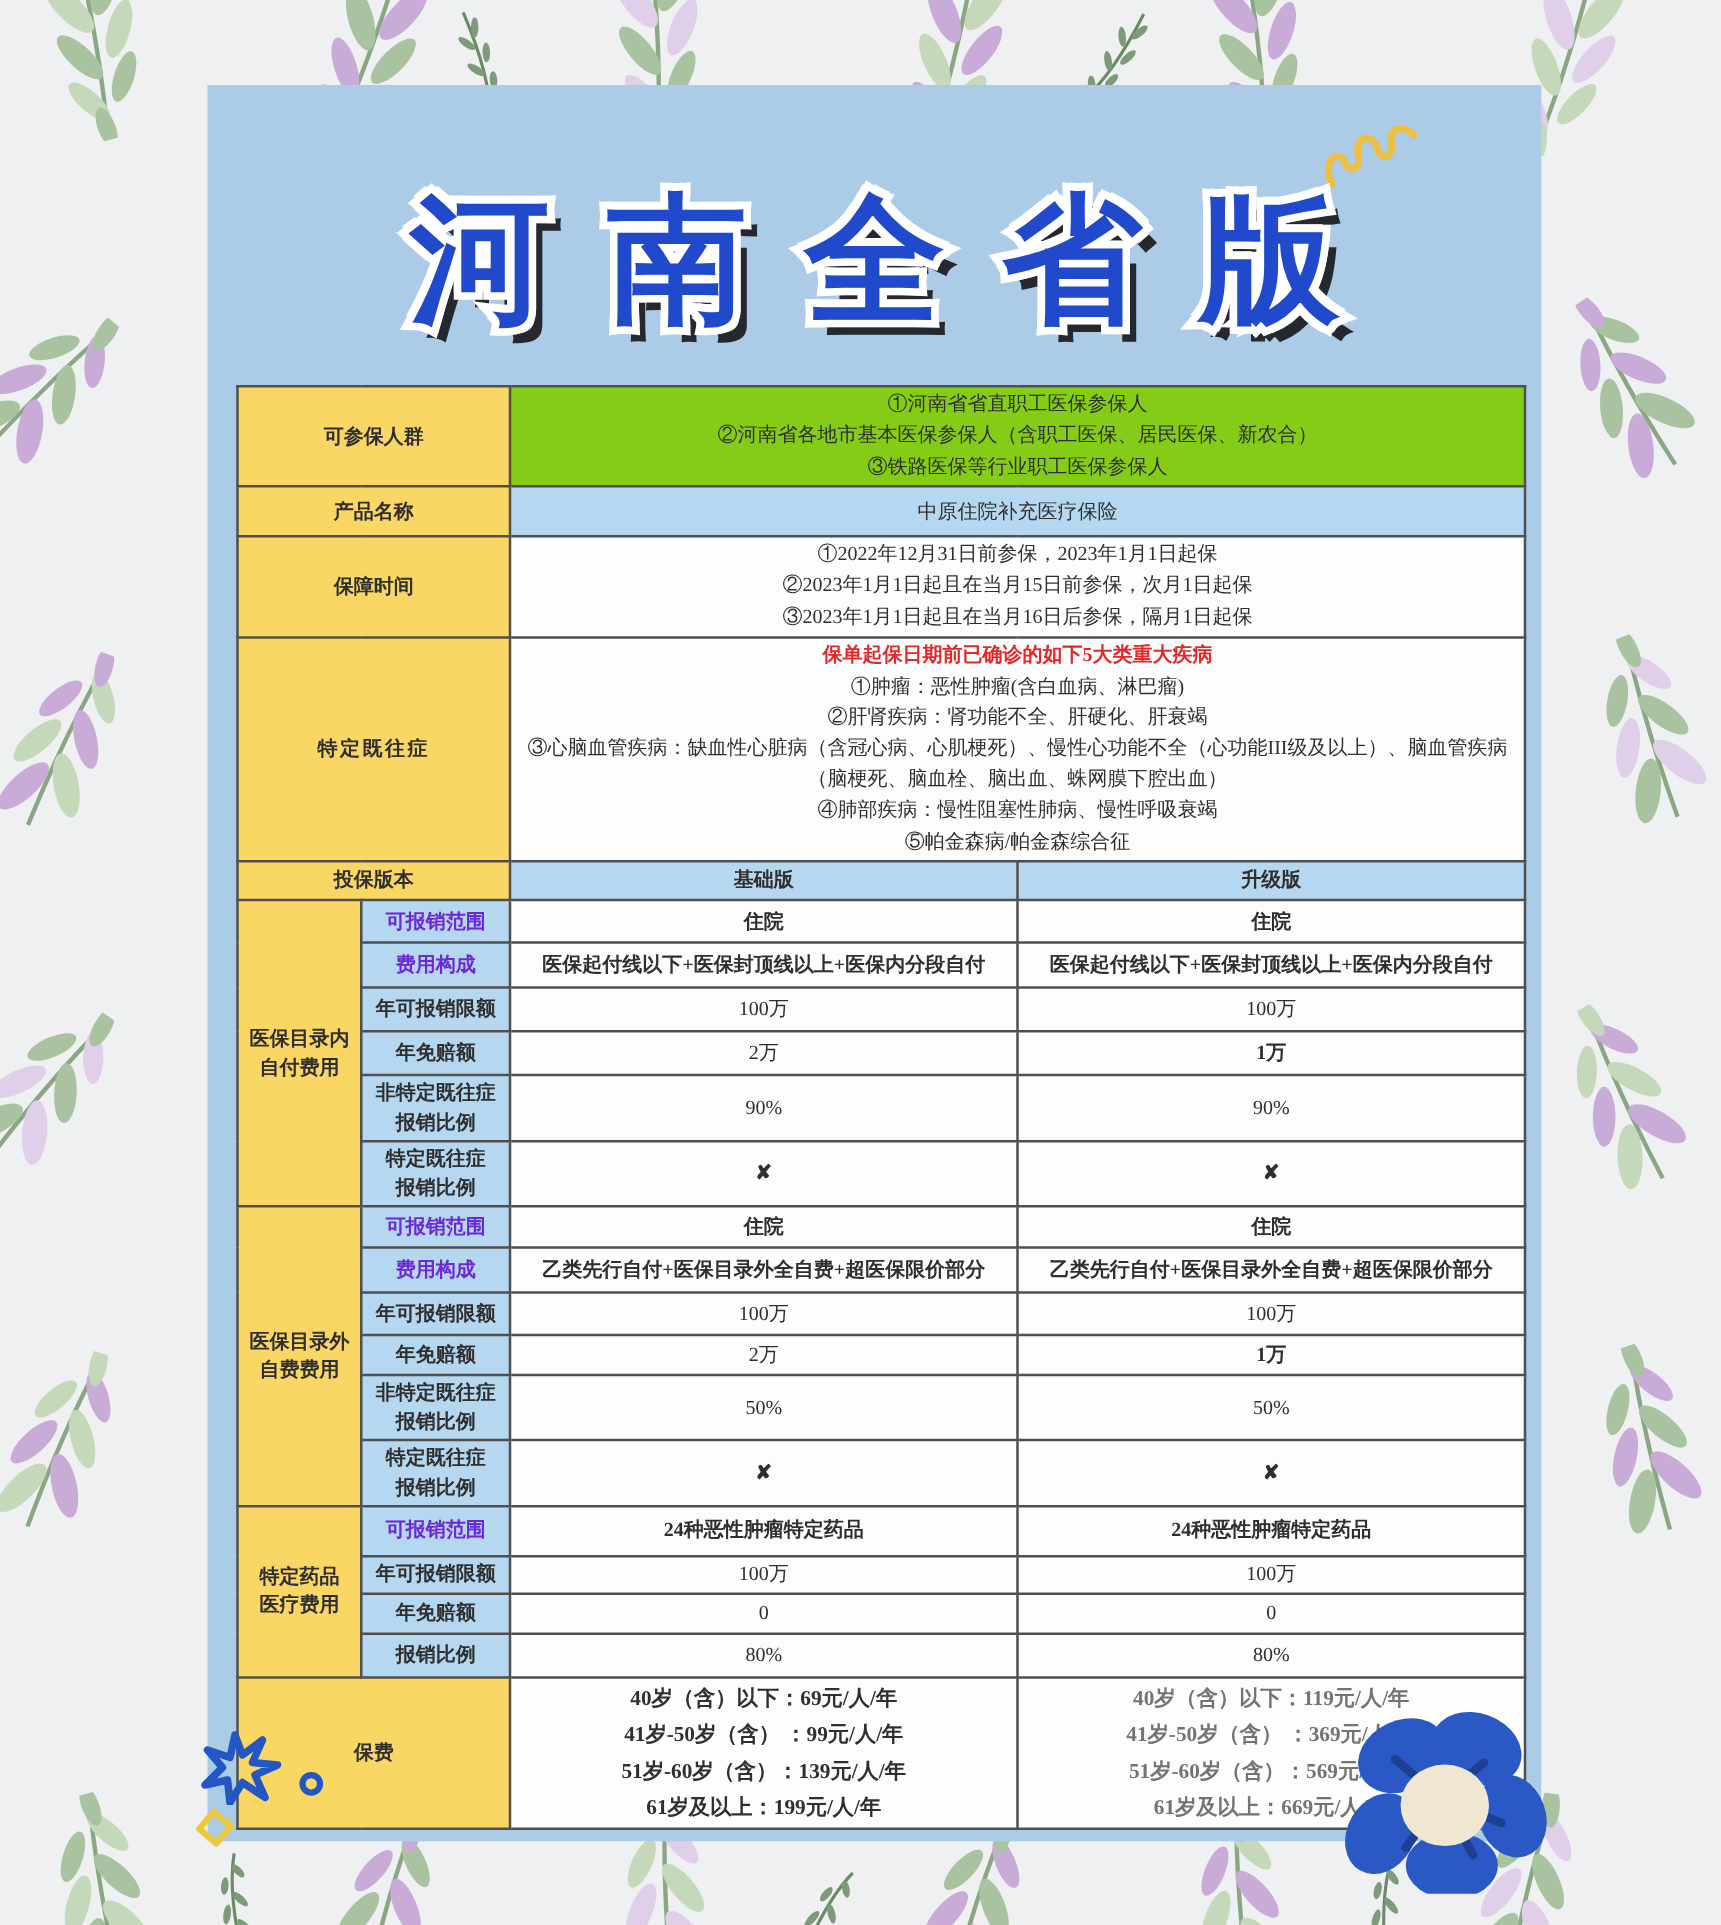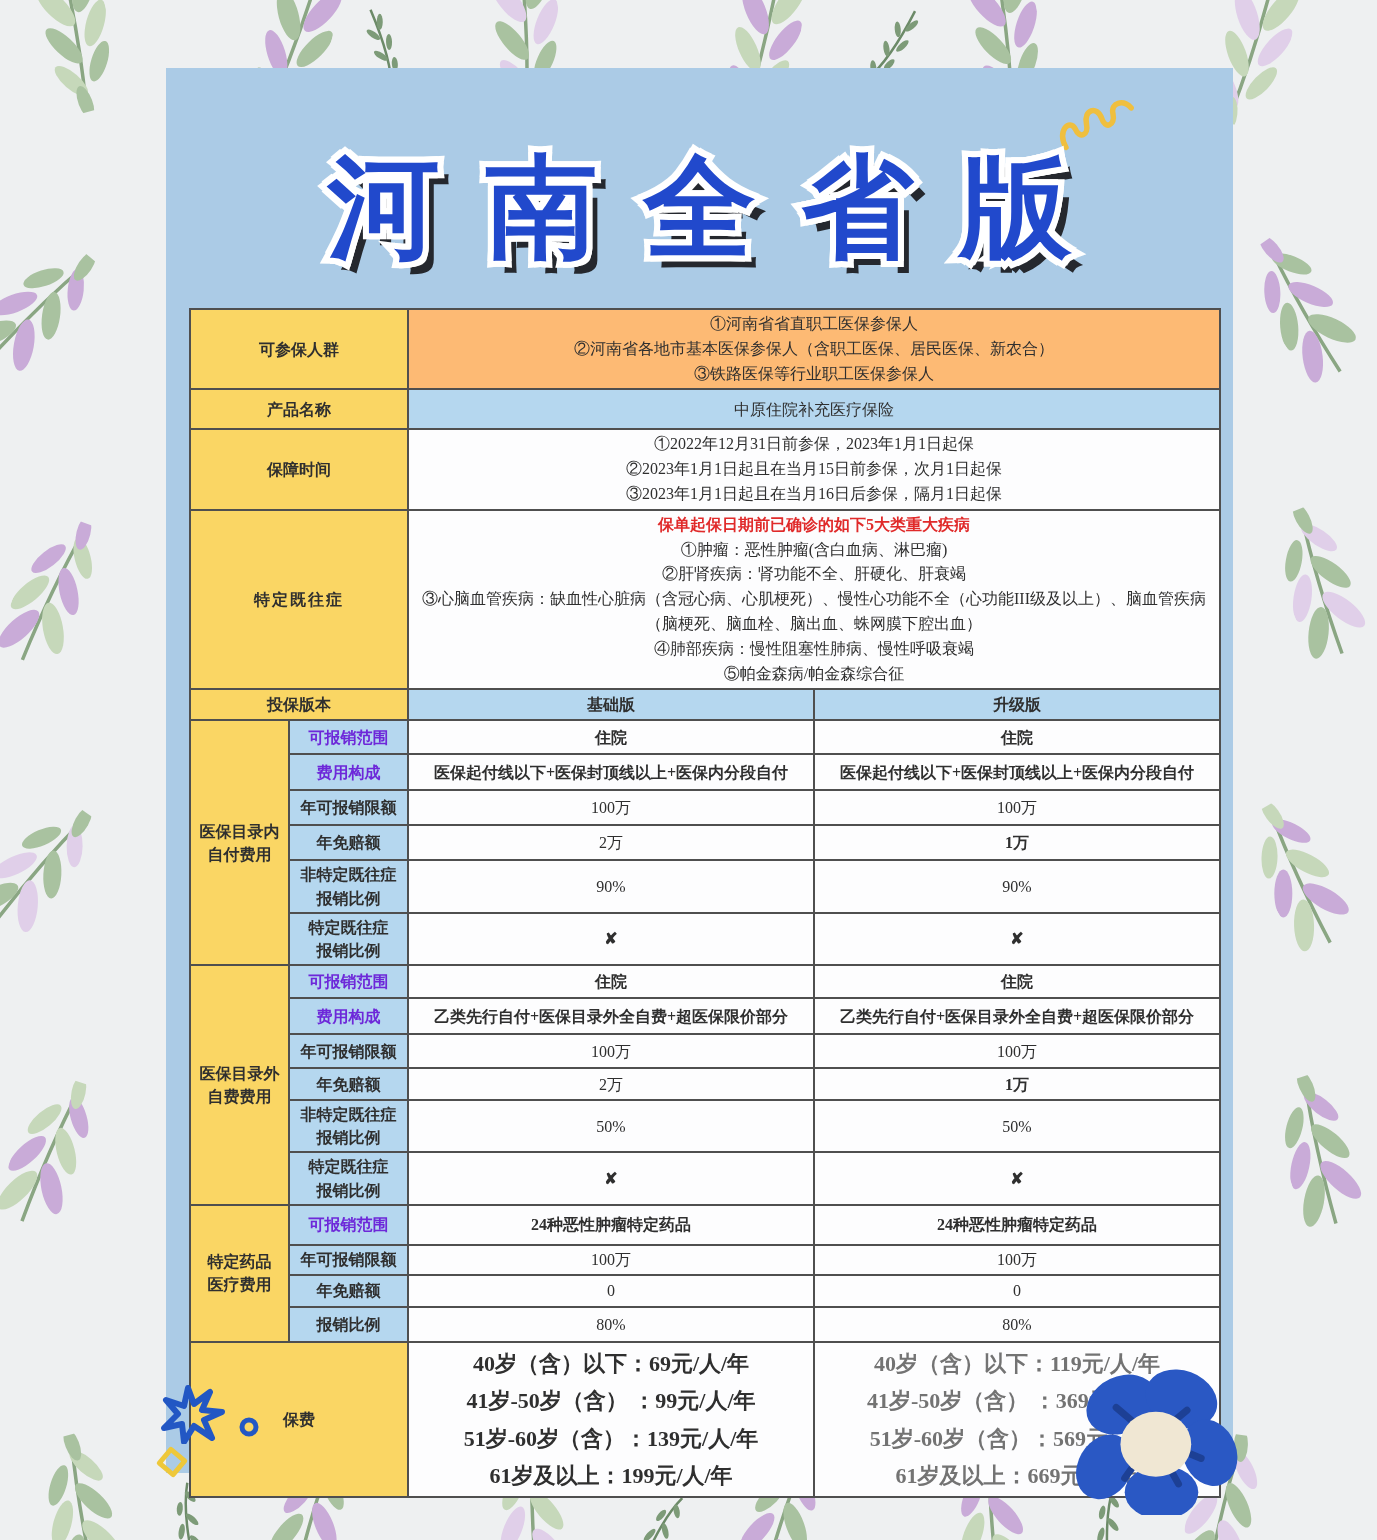--- a/index.html
+++ b/index.html
@@ -20,30 +20,30 @@
   .t-main{color:#2149cc;}
   
   table.grid{position:absolute;left:23px;top:240px;width:1030px;border-collapse:collapse;table-layout:fixed;}
   .grid th,.grid td{border:2px solid #4f4f4f;padding:2px 6px;vertical-align:middle;
       font-size:16px;color:#2f2f2f;text-align:center;line-height:1.45;box-sizing:border-box;}
   .lbl{background:#fad664;font-weight:bold;font-size:19px;color:#3a3118;}
   .lbl-big{font-size:24px;letter-spacing:2px;}
   .sub{background:#b5d7ef;font-weight:bold;font-size:16.5px;color:#243447;white-space:pre-line;}
   .sub.red{color:#6d28d9;}
   .grp{background:#fad664;font-weight:bold;font-size:17px;color:#3a3118;white-space:pre-line;}
-  .v-yellow{background:#fdba74;font-size:16.5px;}
+  .v-yellow{background:#84cc16;font-size:16.5px;}
   .v-blue{background:#b5d7ef;color:#24456b;margin-left:20px;}
   .v-white{background:#fdfdfe;}
   .left-cell{text-align:left;padding-left:12px;padding-right:10px;}
   .red-head{color:#e02a2a;font-weight:bold;}
   .bold{font-weight:bold;}
   .small{font-size:15.5px;}
   .red-val{color:#d42626;font-weight:bold;}
   .x-mark{color:#e8396b;font-weight:bold;font-size:24px;line-height:1;}
-  .prem-line{line-height:1.7;font-weight:bold;font-size:22px;}
+  .prem-line{line-height:1.7;font-weight:bold;font-size:17px;}
   .prem-red .prem-line{color:#737373;}
   .line{line-height:1.55;}
 </style>
 </head>
 <body>
 
 <div class="page">
 
   <svg width="0" height="0" style="position:absolute">
     <defs>

